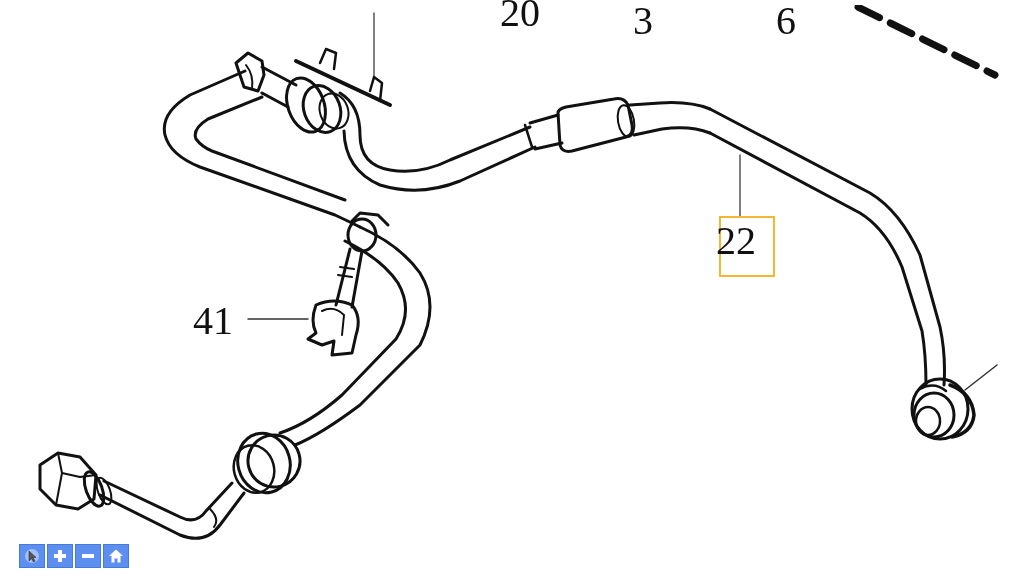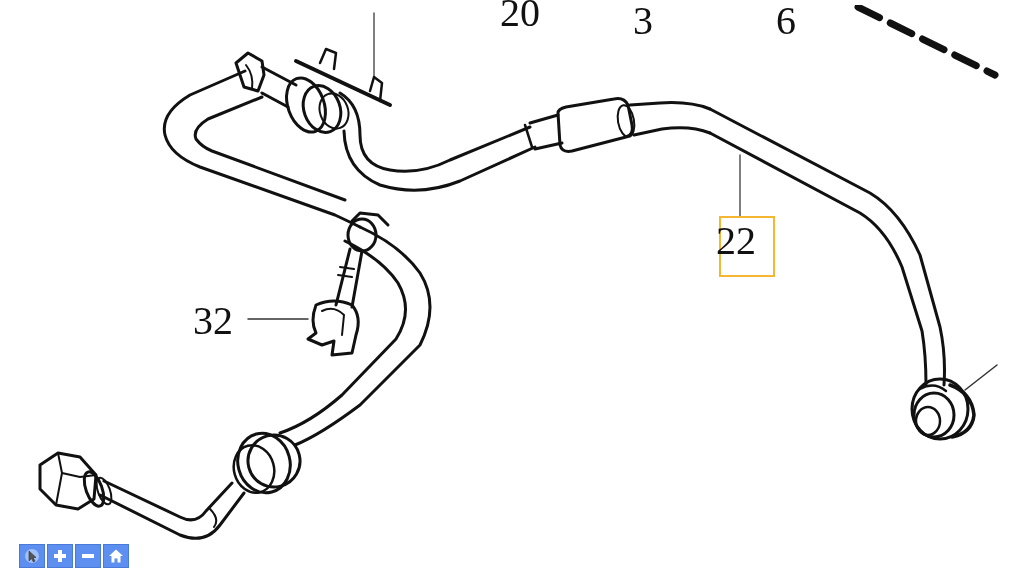--- a/index.html
+++ b/index.html
@@ -90,21 +90,21 @@
     <ellipse cx="104" cy="486" rx="6" ry="14" transform="rotate(-20 104 486)" stroke-width="2"></ellipse>
   </svg>
 
   <div class="label" style="left:500px; top:-12px;">20</div>
   <div class="label" style="left:633px; top:-4px;">3</div>
   <div class="label" style="left:776px; top:-4px;">6</div>
 
   <div class="hotspot" style="left:719px; top:211px; width:56px; height:61px;"></div>
   <div class="label" style="left:716px; top:216px;text-align:right;">22</div>
 
-  <div class="label" style="left:193px; top:296px;">32</div>
+  <div class="label" style="left:193px; top:296px;">41</div>
 </div>
 
 <div class="toolbar">
   <div class="tb-btn">
     <svg width="16" height="16" viewBox="0 0 16 16">
       <circle cx="8" cy="8" r="7" fill="#cfe0ff" opacity="0.6"></circle>
       <path d="M5 3 L5 13 L7.5 10.5 L9.5 14 L11 13 L9 9.5 L12 9.5 Z" fill="#555" stroke="#333" stroke-width="0.6"></path>
     </svg>
   </div>
   <div class="tb-btn">

